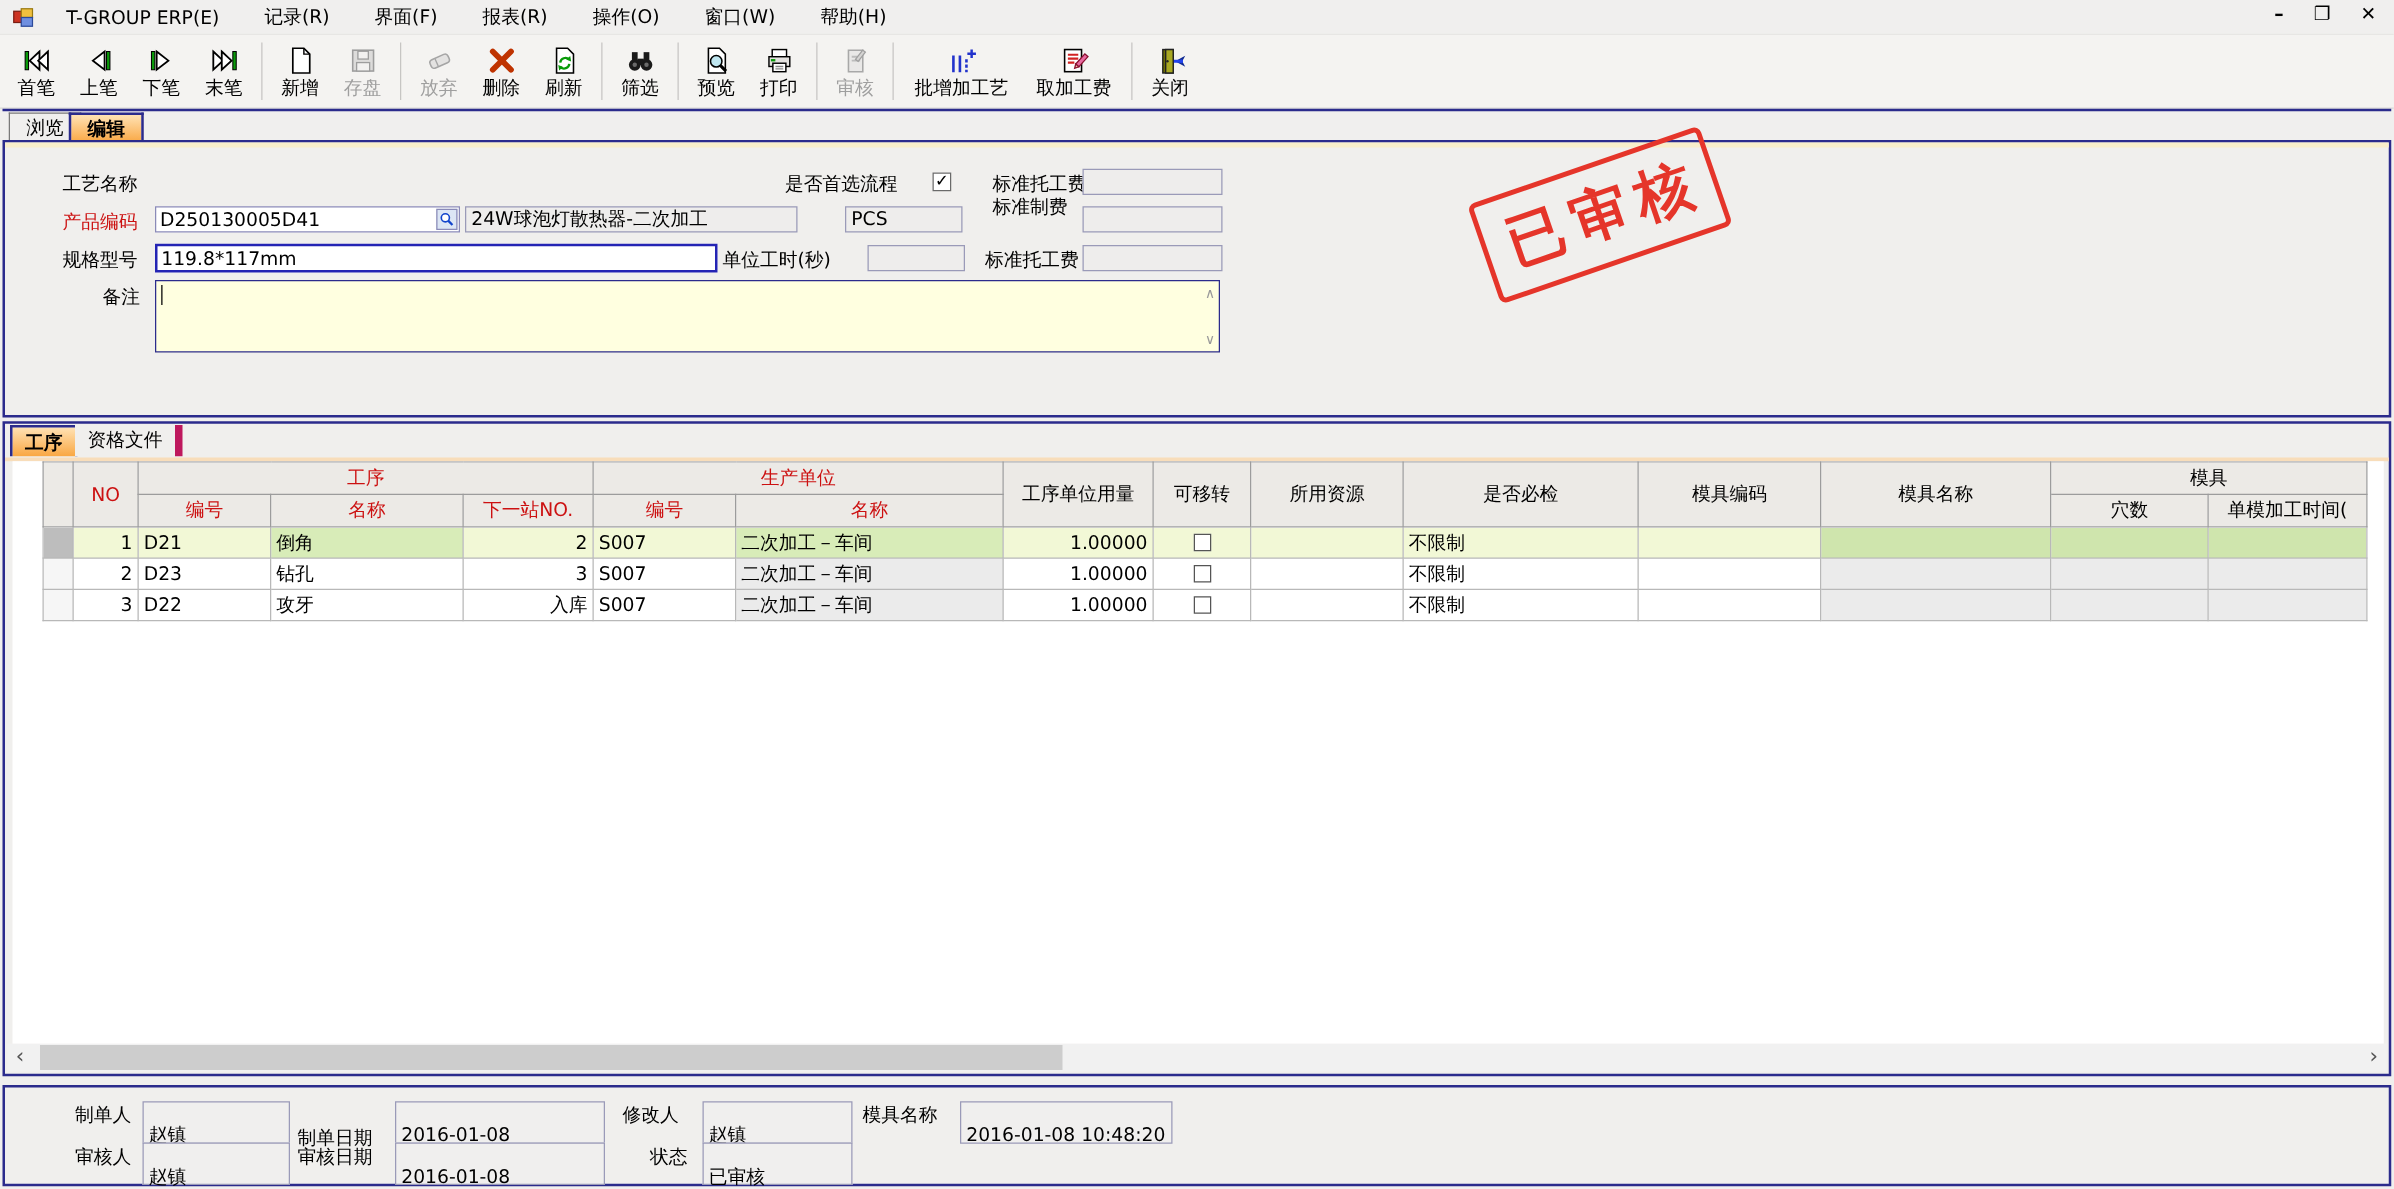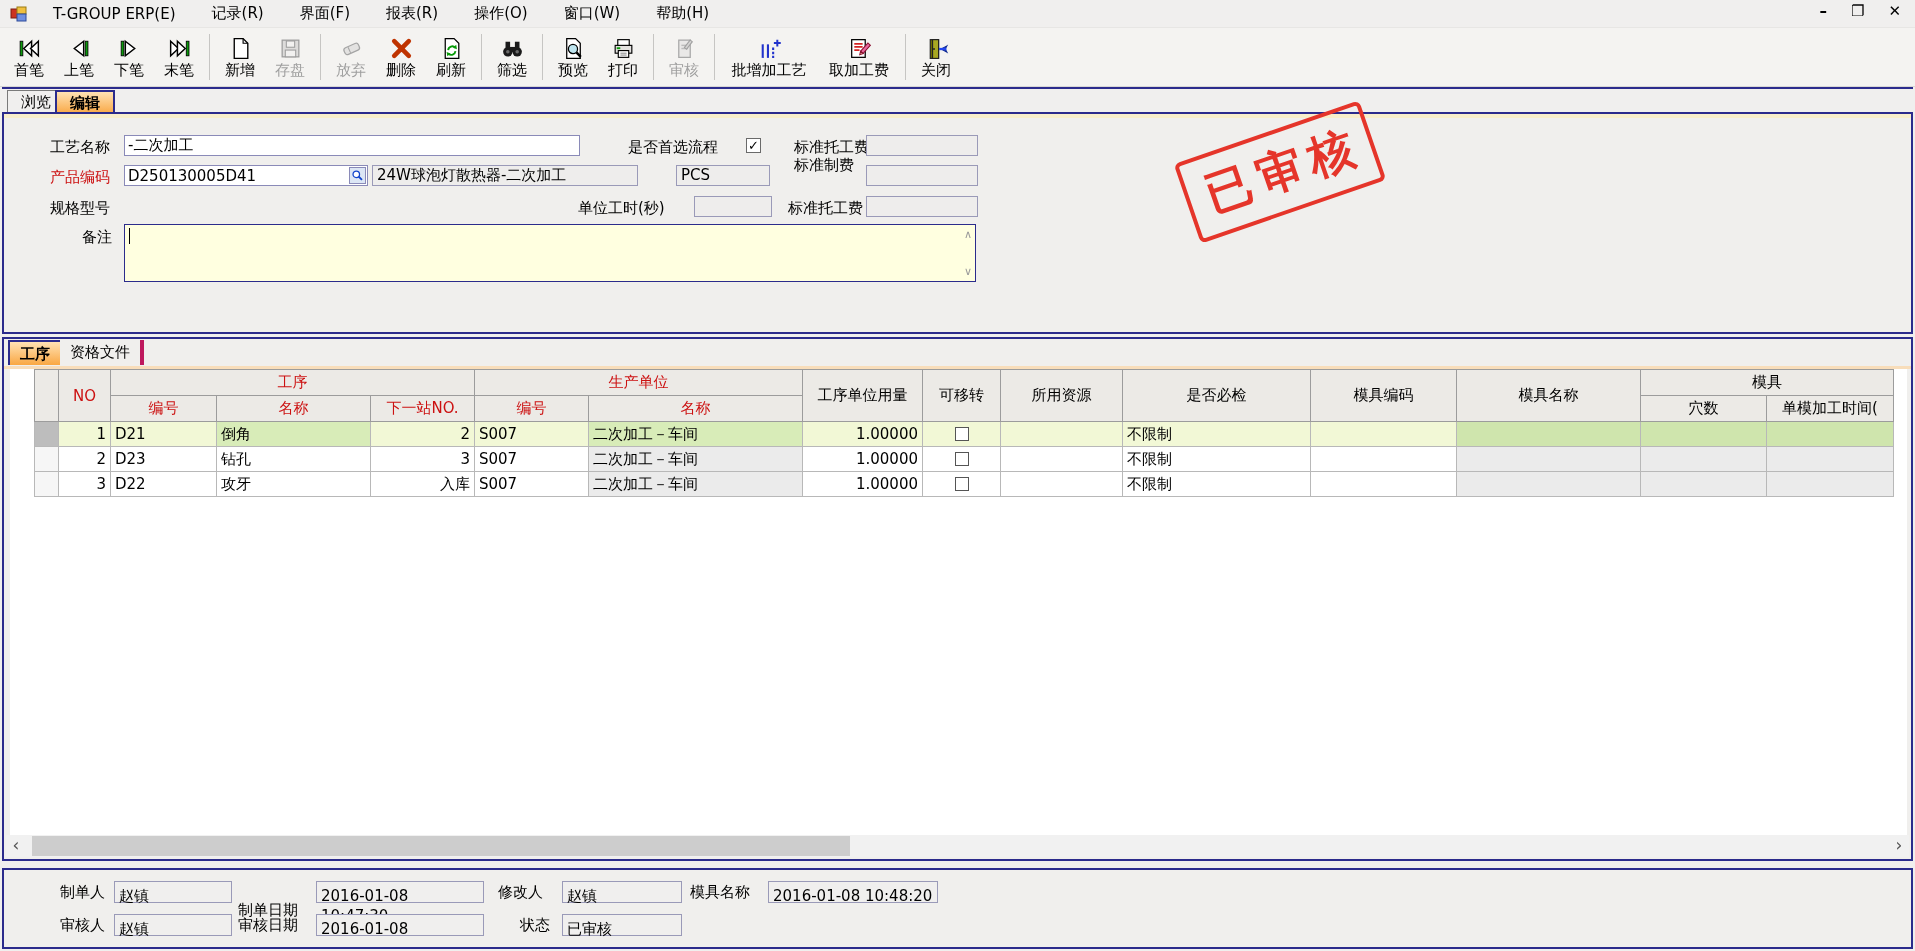--- a/index.html
+++ b/index.html
@@ -48,21 +48,21 @@
   .vchev { position:absolute; right:3px; color:#9a9a9a; font-size:11px; line-height:11px; }
   .caret { position:absolute; left:4px; top:3px; width:1px; height:16px; background:#000; }
 
   
   #stamp { position:absolute; left:1178px; top:16px; width:196px; height:84px; border:4px solid #e5352a; border-radius:6px; transform:rotate(-19deg); display:flex; align-items:center; justify-content:center; color:#e5352a; font-size:46px; font-weight:bold; letter-spacing:8px; text-indent:8px; }
 
   
   #subtabstrip { position:absolute; left:0; top:0; width:100%; height:27px; }
   .stab { position:absolute; top:1px; height:25px; padding:0 10px; line-height:24px; }
   #stab-process { left:4px; background:linear-gradient(#ffe2b4,#f9a743); border:2px solid #2b2b8c; border-bottom:none; font-weight:bold; }
-  #stab-docs { left:56px; background:#f0efed; border-right:4px solid #be185d; font-weight:normal; }
+  #stab-docs { left:56px; background:#f0efed; border-right:6px solid #be185d; font-weight:normal; }
   #substrip-underline { position:absolute; left:0; top:27px; width:100%; height:3px; background:#f8ddba; }
 
   
   #table-area { position:absolute; left:6px; top:30px; width:1897px; height:466px; background:#fff; overflow:hidden; }
   #grid { position:absolute; left:24px; top:0; border-collapse:collapse; table-layout:fixed; }
   #grid th, #grid td { border:1px solid #b2b2b2; overflow:hidden; white-space:nowrap; font-weight:normal; }
   #grid th { background:#eceae6; border-color:#9c9c9c; height:26px; text-align:center; }
   #grid th.red { color:#cc1111; }
   #grid td { height:25px; padding:0 4px; background:#fff; }
   #grid tr.datarow td { border-color:#b8b8b8; }
@@ -75,21 +75,21 @@
   td.num { text-align:right; font-weight:bold; padding-right:7px; }
   td.qty { text-align:right; padding-right:6px; }
   .cb { width:14px; height:14px; border:1px solid #555; background:#fff; margin:0 auto; }
 
   
   #hscroll { position:absolute; left:2px; bottom:2px; width:1903px; height:22px; background:#f1f1f1; }
   .harrow { position:absolute; top:0; width:20px; height:22px; color:#555; font-size:17px; line-height:21px; text-align:center; }
   #hthumb { position:absolute; left:26px; top:1px; width:818px; height:20px; background:#cdcdcd; }
 
   
-  .ffield { position:absolute; height:22px; background:#f0efee; border:1px solid #9a9ab8; line-height:20px; padding:4px 4px; }
+  .ffield { position:absolute; height:22px; background:#f0efee; border:1px solid #9a9ab8; line-height:20px; padding:16px 4px; }
 </style>
 </head>
 <body>
 
 <div id="menubar">
   <svg id="appicon" viewBox="0 0 17 16">
     <rect x="1" y="3" width="8" height="9" fill="#cc3322" stroke="#7a1d12"></rect>
     <rect x="7" y="1" width="9" height="7" fill="#f0c040" stroke="#9a7a10"></rect>
     <rect x="7" y="8" width="9" height="7" fill="#6f8fe0" stroke="#2c4a9a"></rect>
   </svg>
@@ -295,21 +295,20 @@
 
 <div id="tabstrip">
   <div class="mtab" id="tab-browse">浏览</div>
   <div class="mtab" id="tab-edit">编辑</div>
 </div>
 
 <div class="navy-panel" id="form-panel">
   <div class="topglow"></div>
 
   <div class="flabel" style="left:46px;top:22px;width:70px">工艺名称</div>
-  <input class="finput" style="left: 120px; top: 21px; width: 456px;" value="-二次加工">
 
   <div class="flabel" style="left:624px;top:22px;width:110px">是否首选流程</div>
   <div class="checkbox" style="left:742px;top:24px" data-checked="true"></div>
 
   <div class="flabel" style="left:790px;top:22px;width:66px">标准托工费</div>
   <div class="fread" style="left:862px;top:21px;width:112px"></div>
 
   <div class="flabel red" style="left:46px;top:52px;width:70px">产品编码</div>
   <input class="finput" style="left: 120px; top: 51px; width: 244px;" value="D250130005D41">
   <div id="lookup-btn" style="left:345px;top:53px">
@@ -317,20 +316,21 @@
         <circle cx="6.5" cy="6.5" r="4" fill="#fff" stroke="#1144cc" stroke-width="1.6"></circle>
         <line x1="9.5" y1="9.5" x2="13.5" y2="13.5" stroke="#1144cc" stroke-width="2.2"></line>
       </svg>
   </div>
   <div class="fread" style="left:368px;top:51px;width:266px">24W球泡灯散热器-二次加工</div>
   <div class="fread" style="left:672px;top:51px;width:94px">PCS</div>
   <div class="flabel" style="left:790px;top:40px;width:66px">标准制费</div>
   <div class="fread" style="left:862px;top:51px;width:112px"></div>
 
   <div class="flabel" style="left:46px;top:83px;width:70px">规格型号</div>
+  <input class="finput focused" style="left: 120px; top: 81px; width: 450px;" value="119.8*117mm">
   <div class="flabel" style="left:574px;top:83px;width:112px">单位工时(秒)</div>
   <div class="fread" style="left:690px;top:82px;width:78px"></div>
   <div class="flabel" style="left:784px;top:83px;width:72px">标准托工费</div>
   <div class="fread" style="left:862px;top:82px;width:112px"></div>
 
   <div class="flabel" style="left:78px;top:112px;width:38px">备注</div>
   <div id="remarks-box" style="left:120px;top:110px;width:852px;height:58px">
     <div class="caret"></div>
     <textarea id="remarks-text" style=""></textarea>
     <span class="vchev" style="top:4px">∧</span>

